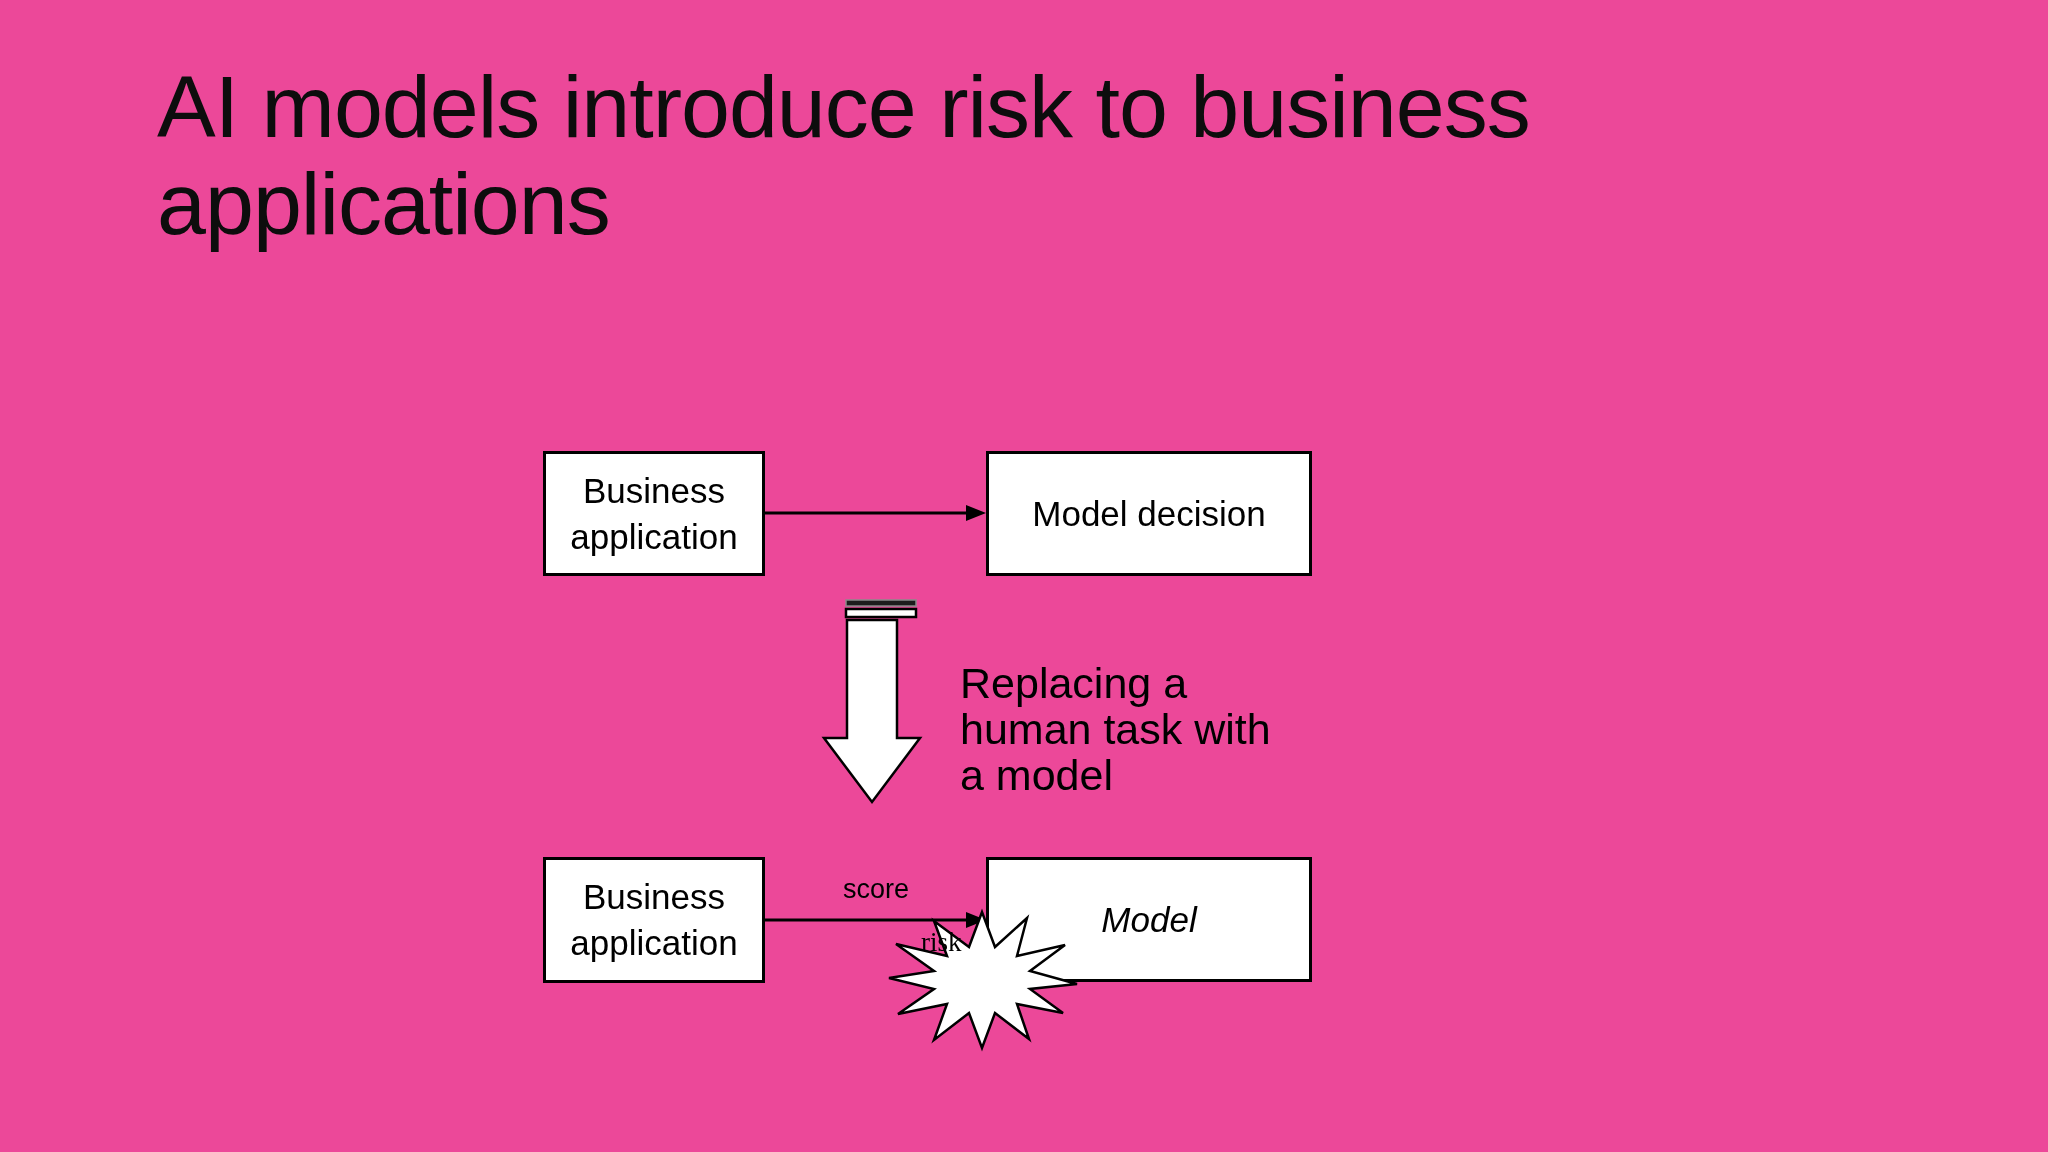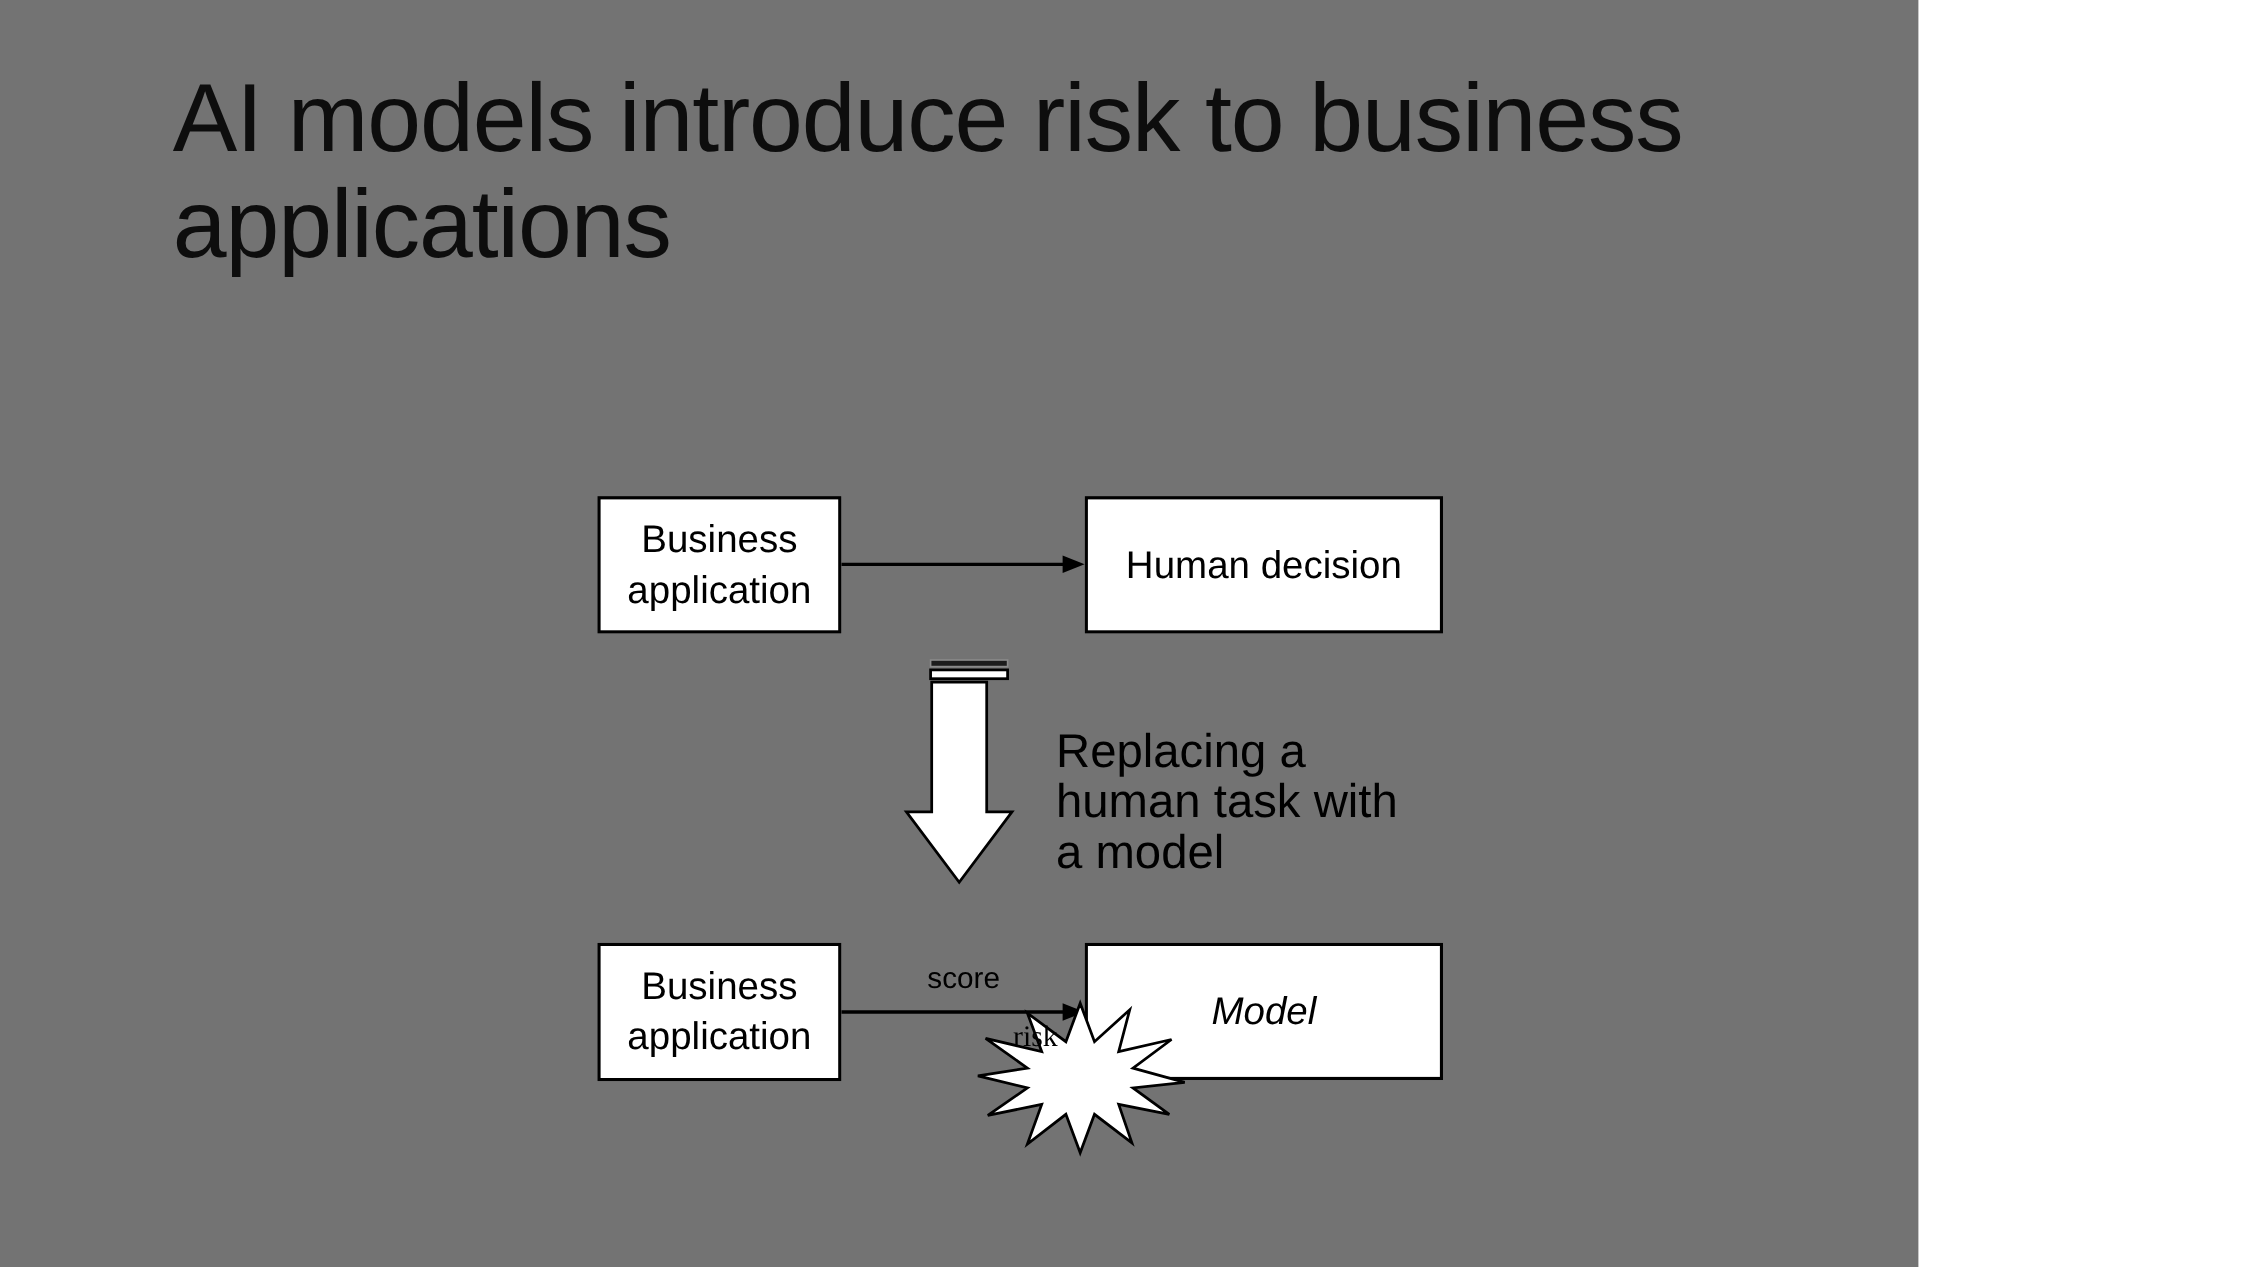--- a/index.html
+++ b/index.html
@@ -2,23 +2,23 @@
 <html><head>
 <meta charset="utf-8">
 <style>
   html, body {
     margin: 0;
     padding: 0;
     background: #ffffff;
   }
   .stage {
     position: relative;
-    width: 1744px;
+    width: 2048px;
     height: 1152px;
-    background: #737373;
+    background: #ec4899;
     overflow: hidden;
     font-family: "Liberation Sans", sans-serif;
     color: #000000;
   }
   .title {
     position: absolute;
     left: 157px;
     top: 58px;
     width: 1600px;
     font-size: 88px;
@@ -93,21 +93,21 @@
   <h1 class="title">
     <span class="line">AI models introduce risk to business</span>
     <span class="line">applications</span>
   </h1>
 
   <div class="node-box box-top-source">
     <span>Business application</span>
   </div>
 
   <div class="node-box box-top-target">
-    <span>Human decision</span>
+    <span>Model decision</span>
   </div>
 
   <div class="node-box box-bottom-source">
     <span>Business application</span>
   </div>
 
   <div class="node-box box-bottom-target">
     <span>Model</span>
   </div>
 

